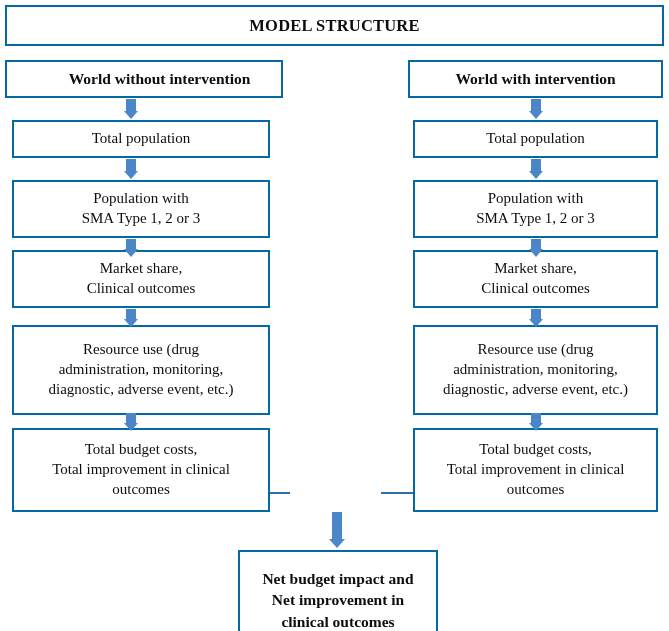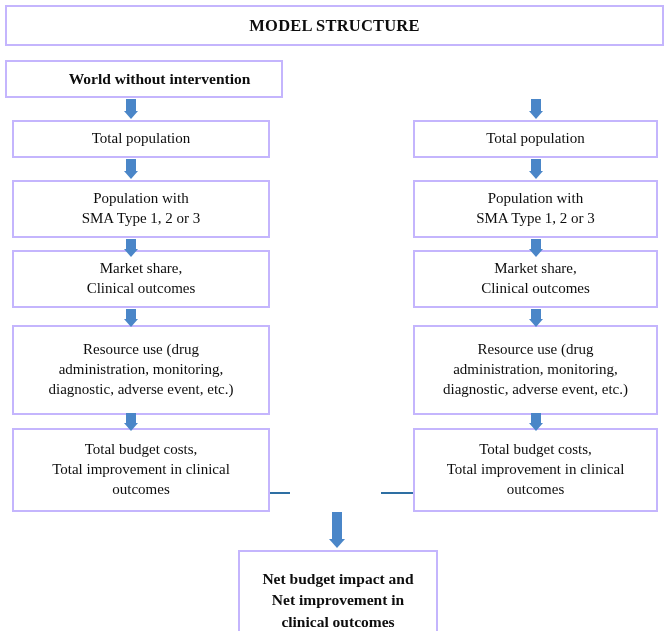--- a/index.html
+++ b/index.html
@@ -11,21 +11,21 @@
     position: relative;
     width: 669px;
     height: 631px;
     background: #ffffff;
     font-family: "Liberation Serif", "DejaVu Serif", serif;
     overflow: hidden;
   }
   .box {
     position: absolute;
     box-sizing: border-box;
-    border: 2px solid #c4b5fd;
+    border: 2px solid #0369a1;
     background: #ffffff;
     display: flex;
     align-items: center;
     justify-content: center;
     text-align: center;
     color: #0d0d0d;
     font-size: 15px;
     line-height: 1.32;
     padding: 2px 6px;
     z-index: 2;
@@ -134,20 +134,23 @@
     <span class="shaft" style="width:10px; height:10px;"></span>
     <span class="head"></span>
   </div>
 
   <div class="box" style="left:12px; top:428px; width:258px; height:84px;">
     <span class="txt">Total budget costs,
 Total improvement in clinical
 outcomes</span>
   </div>
 
+  <div class="box header-box" style="left:408px; top:60px; width:255px; height:38px;">
+    <span class="txt">World with intervention</span>
+  </div>
 
   <div class="arrow small" style="left:521px; top:99px; width:30px; height:20px;">
     <span class="shaft" style="width:10px; height:12px;"></span>
     <span class="head"></span>
   </div>
 
   <div class="box" style="left:413px; top:120px; width:245px; height:38px;">
     <span class="txt">Total population</span>
   </div>
 

